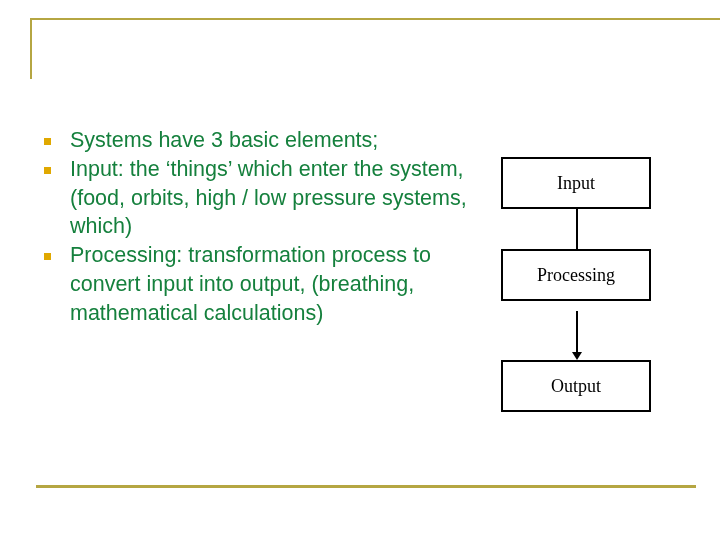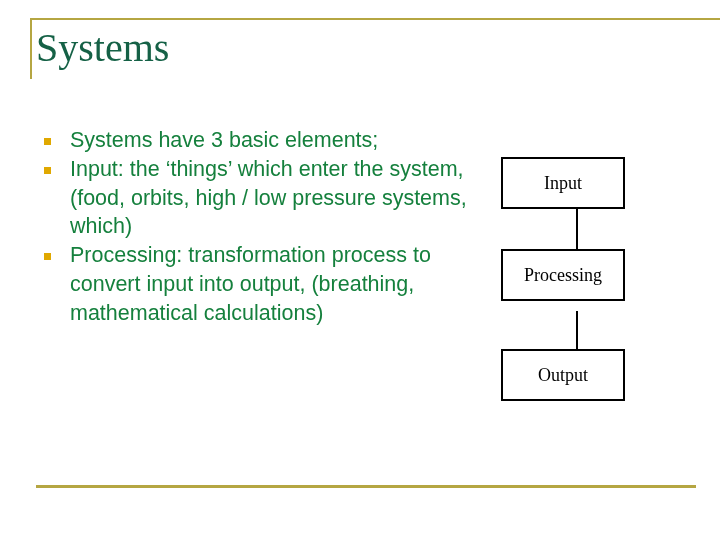--- a/index.html
+++ b/index.html
@@ -87,38 +87,38 @@
   .flow {
     position: absolute;
     left: 501px;
     top: 157px;
     width: 152px;
     height: 258px;
   }
   .flow-box {
     position: absolute;
     left: 0;
-    width: 124px;
+    width: 150px;
     height: 52px;
     border: 2px solid #000000;
     box-sizing: border-box;
     background: #ffffff;
     display: flex;
     align-items: center;
     justify-content: center;
   }
   .flow-box-label {
     font-family: "Liberation Serif", serif;
     font-size: 18px;
     color: #000000;
     line-height: 1;
   }
   .box-input    { top: 0px; }
   .box-process  { top: 92px; }
-  .box-output   { top: 192px; }
+  .box-output   { top: 203px; }
 
   .flow-arrow {
     position: absolute;
     left: 75px;
     width: 2px;
     background: #000000;
   }
   .arrow-1 { top: 52px; height: 44px; }
   .arrow-2 { top: 154px; height: 43px; }
 
@@ -135,21 +135,20 @@
   .arrowhead-2 { top: 195px; }
 </style>
 </head>
 <body>
 
 <div id="slide">
 
   <div class="rule-top"></div>
   <div class="rule-left"></div>
 
-  <div class="title">Systems</div>
 
   <div class="body">
 
     <div class="bullet-item">
       <span class="bullet-marker"></span>
       <span class="bullet-text">Systems have 3 basic elements;</span>
     </div>
 
     <div class="bullet-item">
       <span class="bullet-marker"></span>

